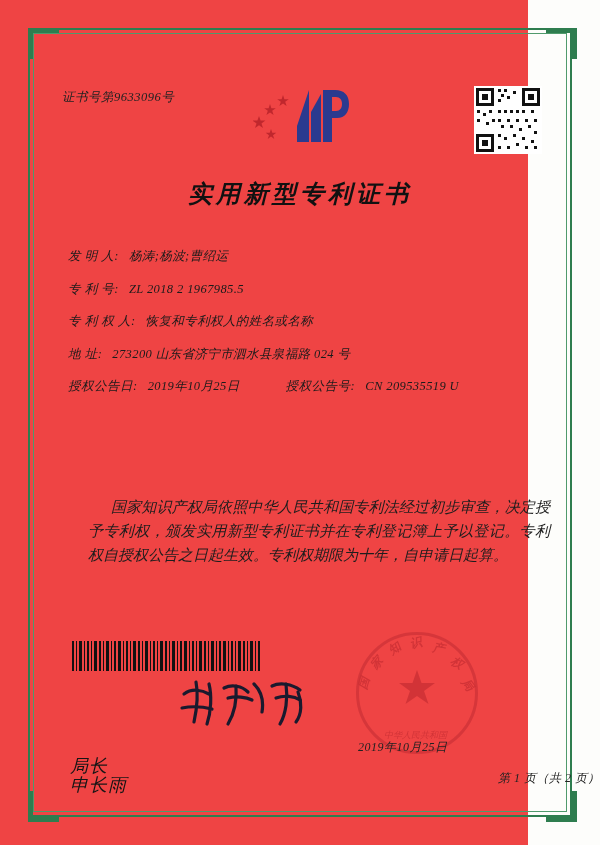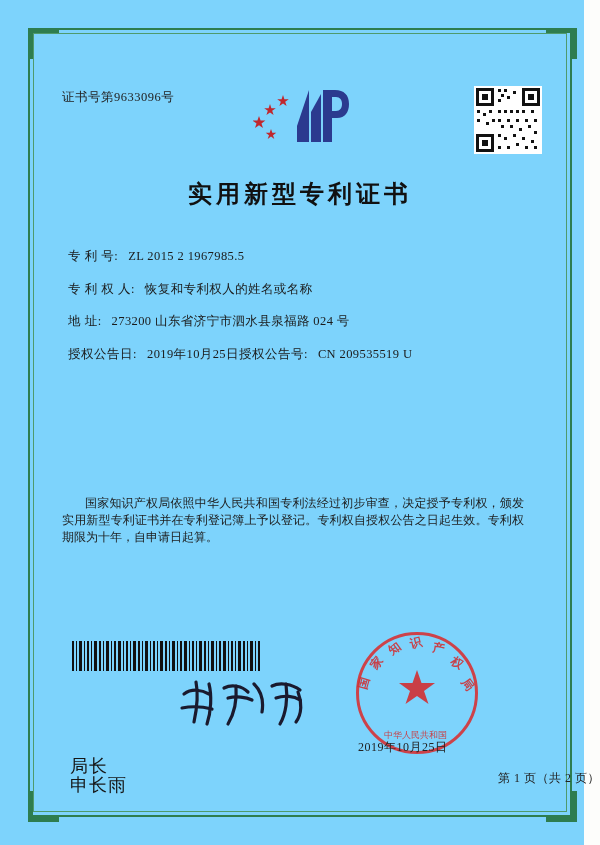--- a/index.html
+++ b/index.html
@@ -9,23 +9,24 @@
   body {
     width: 600px;
     height: 845px;
     background: #fdfdfb;
     font-family: "Liberation Serif", serif;
     color: #1a1a1a;
     overflow: hidden;
   }
   .page {
     position: relative;
-    width: 584px;
+    width: 528px;
     height: 845px;
-    background: #7dd3fc;
+    background: #ef4444;
+    font-style: italic;
   }
   
   .border-outer {
     position: absolute;
     left: 28px;
     top: 28px;
     width: 544px;
     height: 789px;
     border: 2px solid #2e7d4f;
     box-sizing: border-box;
@@ -110,32 +111,33 @@
   .field-label {
     flex: 0 0 auto;
     white-space: nowrap;
     letter-spacing: 0.5px;
   }
   .field-value {
     margin-left: 10px;
     letter-spacing: 0.4px;
   }
   .field-row.two .field-label2 {
+    margin-left: 46px;
     white-space: nowrap;
     letter-spacing: 0.5px;
   }
 
   
   .body-text {
     position: absolute;
-    left: 62px;
+    left: 88px;
     top: 495px;
     width: 462px;
-    font-size: 12px;
-    line-height: 17px;
+    font-size: 15px;
+    line-height: 24px;
     color: #1d1d1d;
     text-align: justify;
   }
   .body-text p {
     margin: 0 0 9px 0;
     text-indent: 23px;
   }
 
   
   .barcode {
@@ -298,22 +300,26 @@
         <rect x="51" y="60" width="3" height="3"></rect>
           <rect x="60" y="60" width="3" height="3"></rect>
       </g>
     </svg>
   </div>
 
   <div class="doc-title">实用新型专利证书</div>
 
   <div class="fields">
     <div class="field-row">
+      <span class="field-label">发 明 人:</span>
+      <span class="field-value">杨涛;杨波;曹绍运</span>
+    </div>
+    <div class="field-row">
       <span class="field-label">专 利 号:</span>
-      <span class="field-value">ZL 2015 2 1967985.5</span>
+      <span class="field-value">ZL 2018 2 1967985.5</span>
     </div>
     <div class="field-row">
       <span class="field-label">专 利 权 人:</span>
       <span class="field-value">恢复和专利权人的姓名或名称</span>
     </div>
     <div class="field-row">
       <span class="field-label">地 址:</span>
       <span class="field-value">273200 山东省济宁市泗水县泉福路 024 号</span>
     </div>
     <div class="field-row two">

